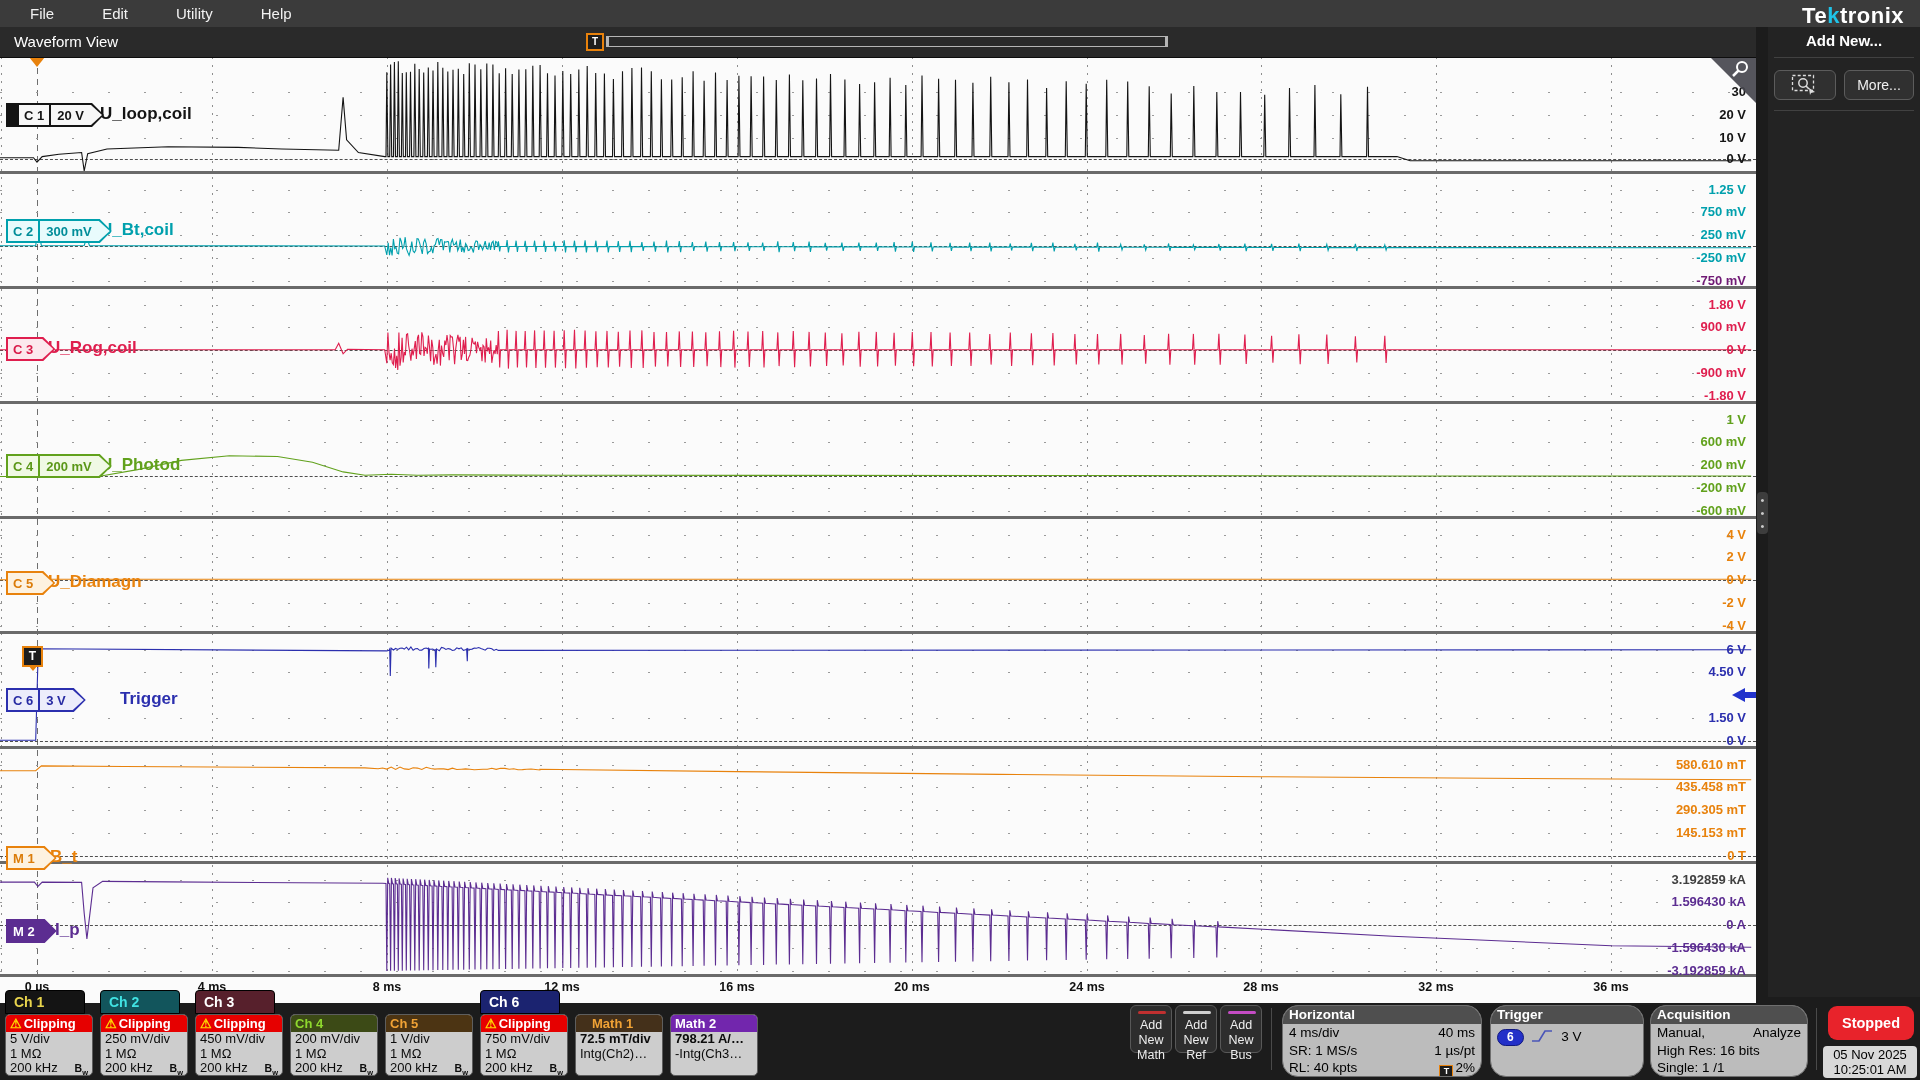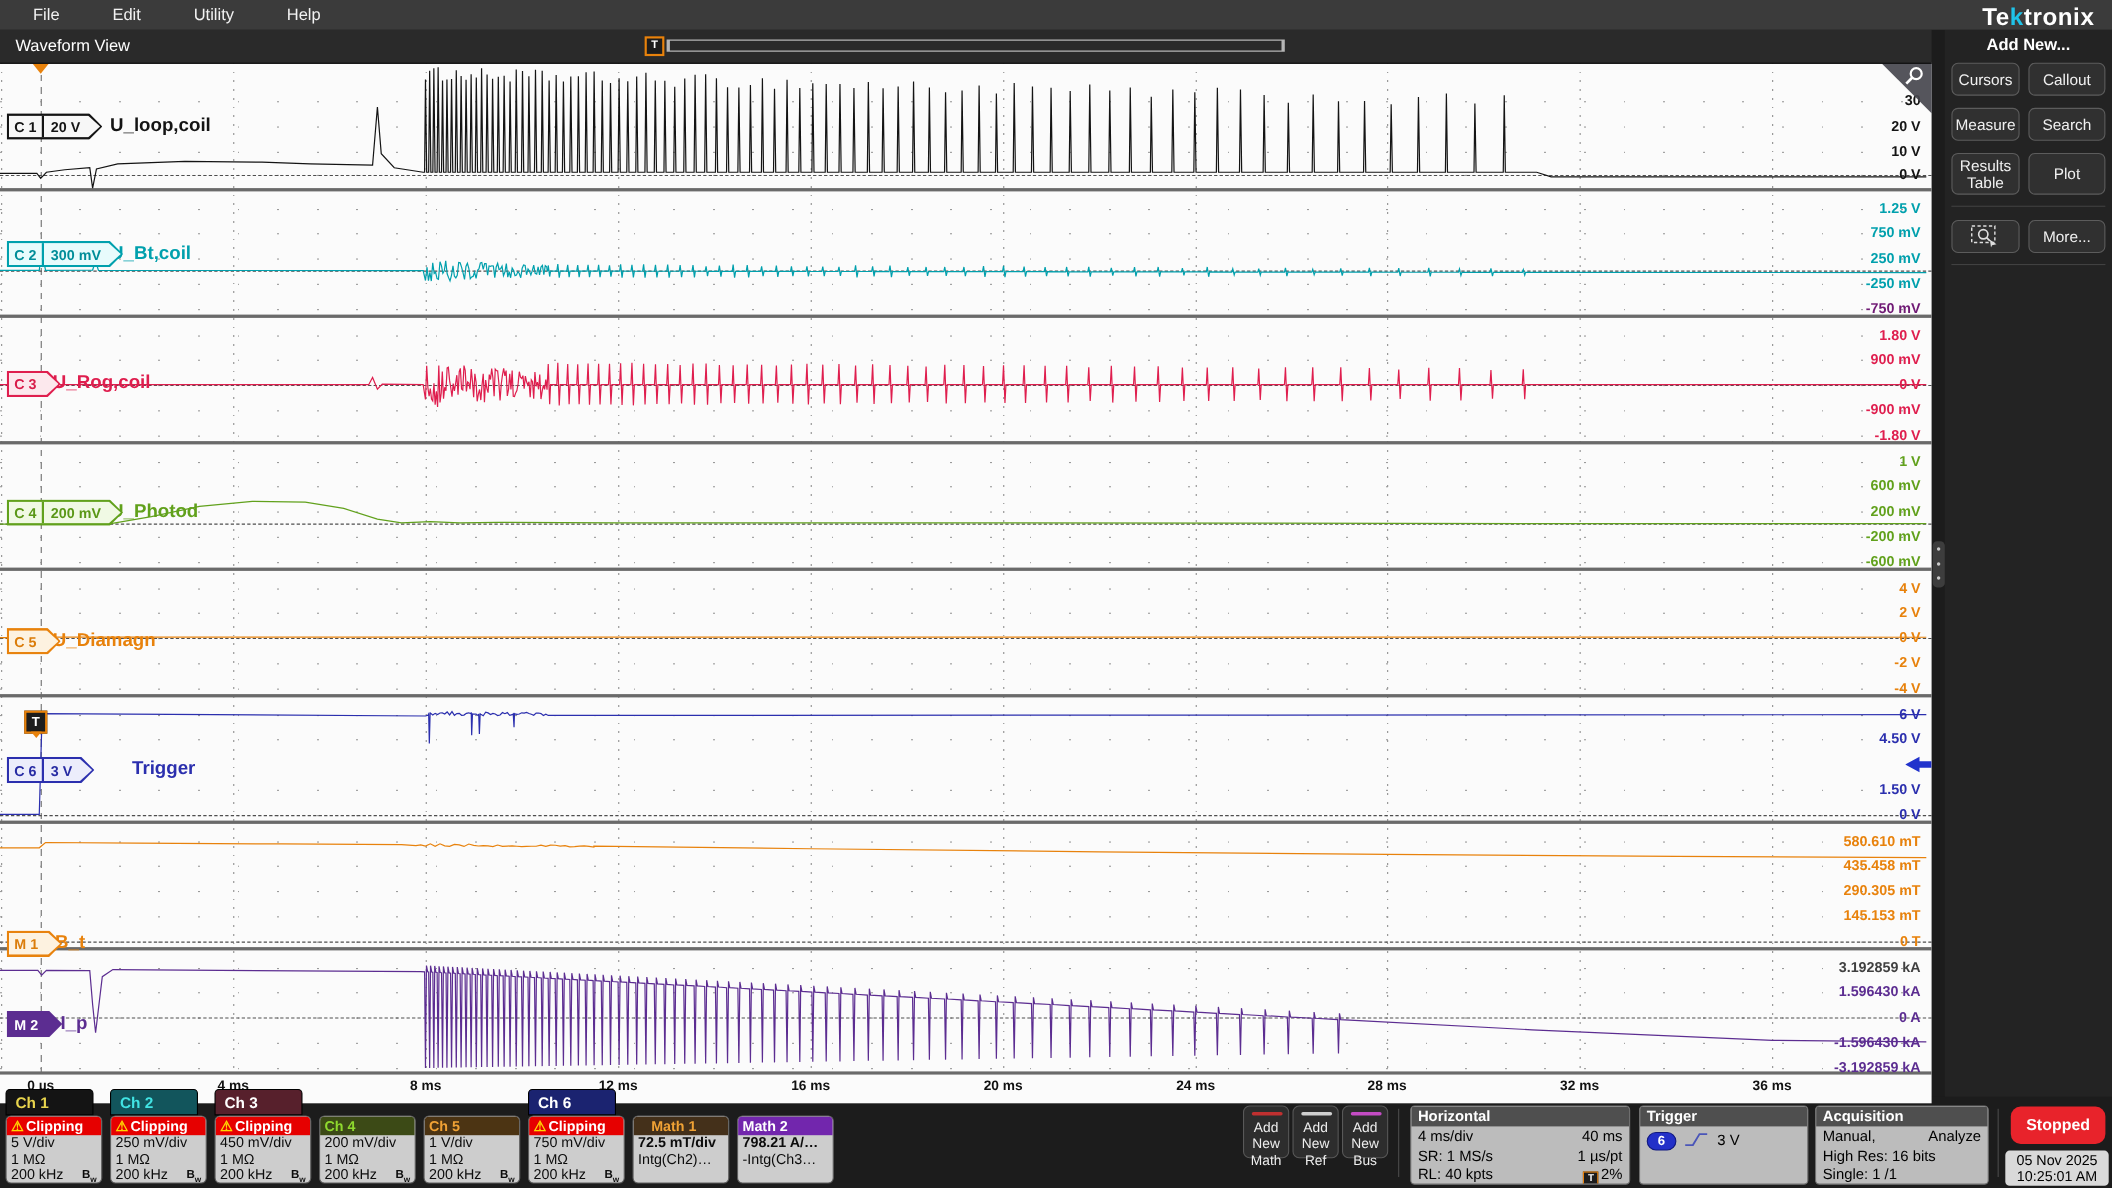--- a/index.html
+++ b/index.html
@@ -44,21 +44,21 @@
   .bhdr{height:17px;font-size:13px;font-weight:bold;padding:1px 4px 0 4px;box-sizing:border-box;white-space:nowrap}
   .bhdr.clip{background:#e60000;color:#fff}
   .warn{color:#ffd800;margin-right:2px}
   .brows{padding:0 4px;font-size:13px;color:#0c0c0c;line-height:14.6px}
   .bwline{display:flex;justify-content:space-between;align-items:flex-start}
   .bw{font-size:10.5px;font-weight:bold}
   .bw sub{font-size:7.5px}
   .addbtn{position:absolute;top:1005px;width:42px;height:48px;background:#2d2d2d;border:1px solid #585858;border-radius:6px;color:#eee;font-size:12.5px;text-align:center;box-sizing:border-box;padding-top:12px;line-height:15px;z-index:8}
   .addbtn .stripe{position:absolute;left:7px;top:5px;width:28px;height:3px;border-radius:2px}
   .vsep{position:absolute;top:1008px;width:1px;height:62px;background:#4a4a4a;z-index:8}
-  .panel{position:absolute;top:1005px;height:72px;background:#bcbcbc;border:1px solid #6e6e6e;border-radius:4px;box-sizing:border-box;overflow:hidden;z-index:8}
+  .panel{position:absolute;top:1005px;height:72px;background:#bcbcbc;border:1px solid #6e6e6e;border-radius:16px;box-sizing:border-box;overflow:hidden;z-index:8}
   .ph{background:#4f4f4f;color:#fff;font-weight:bold;font-size:13.5px;height:18px;line-height:18px;padding:0 6px}
   .pb{padding:0 6px;font-size:13.5px;color:#000;line-height:17.5px}
   .hrow{display:flex;justify-content:space-between}
   .pill{display:inline-block;background:#2330c8;border:1px solid #101880;color:#fff;border-radius:9px;padding:0 9px;font-size:12px;font-weight:bold;line-height:15px;vertical-align:middle}
   .tflag{display:inline-block;width:12px;height:12px;background:#1d1d1d;border:1px solid #e8820c;color:#fff;font-size:9px;line-height:11px;text-align:center;font-weight:bold;vertical-align:-2px;margin-right:2px}
   .stopped{position:absolute;left:1828px;top:1006px;width:86px;height:34px;background:#e8232b;border-radius:9px;color:#fff;font-weight:bold;font-size:14.5px;text-align:center;line-height:34px;z-index:8}
   .datebox{position:absolute;left:1823px;top:1046px;width:94px;height:32px;background:#d9d9d9;border-radius:4px;font-size:13px;color:#000;text-align:center;line-height:15px;padding-top:1px;box-sizing:border-box;z-index:8}
   
   .sidebar{position:absolute;left:1768px;top:27px;width:152px;height:970px;background:#232323;z-index:10}
   .sb-title{color:#fff;font-weight:bold;font-size:15px;text-align:center;margin:5px 0 8px 0}
@@ -100,21 +100,21 @@
     <div class="dotrow" style="top: 35px;"></div>
     <div class="dotrow" style="top: 58px;"></div>
     <div class="dotrow" style="top: 81px;"></div>
     <div class="dotrow" style="top: 102px;"></div>
     <div class="zero" style="top: 102.35px;"></div>
     <div class="slabel" style="top: 35px; color: rgb(20, 20, 20);">30</div>
     <div class="slabel" style="top: 58px; color: rgb(20, 20, 20);">20 V</div>
     <div class="slabel" style="top: 81px; color: rgb(20, 20, 20);">10 V</div>
     <div class="slabel" style="top: 102px; color: rgb(20, 20, 20);">0 V</div>
     <div class="tagb" style="--c: #141414; left: 6px; top: 46px;">
-      <div class="tagin" style="background: rgb(247, 247, 247); color: rgb(20, 20, 20);">
+      <div class="tagin" style="background: rgb(247, 247, 247); color: rgb(20, 20, 20); margin-left: 11px;">
         <span class="cell1 b">C 1</span>
         <span class="cell2">20 V</span>
       </div>
     </div>
     <div class="chname" style="left: 100px; top: 47px; color: rgb(20, 20, 20);">U_loop,coil</div>
     <div class="sep" style="top: 114px;"></div>
     <div class="dotrow" style="top: 133px;"></div>
     <div class="dotrow" style="top: 155px;"></div>
     <div class="dotrow" style="top: 178px;"></div>
     <div class="dotrow" style="top: 201px;"></div>
@@ -313,28 +313,20 @@
 <div class="vsep" style="left:1816px"></div>
 
 <div class="stopped">Stopped</div>
 <div class="datebox">
   <div>05 Nov 2025</div>
   <div>10:25:01 AM</div>
 </div>
 
 <div class="sidebar">
   <div class="sb-title">Add New...</div>
-  <div class="sb-grid" id="sbGrid1">
-      <div class="sb-btn">Cursors</div>
-      <div class="sb-btn">Callout</div>
-      <div class="sb-btn">Measure</div>
-      <div class="sb-btn">Search</div>
-      <div class="sb-btn">Results Table</div>
-      <div class="sb-btn">Plot</div>
-    </div>
   <div class="sb-sep"></div>
   <div class="sb-grid" id="sbGrid2">
       <div class="sb-btn">
         <svg width="28" height="22">
           <rect x="1.5" y="1.5" width="21" height="15" fill="none" stroke="#ddd" stroke-width="1.3" stroke-dasharray="3 2.2"></rect>
           <circle cx="12" cy="9" r="4.2" fill="none" stroke="#ddd" stroke-width="1.5"></circle>
           <line x1="15" y1="12" x2="18" y2="15" stroke="#ddd" stroke-width="1.6"></line>
           <polygon points="18,14 24,18 20,19 19,21" fill="#ddd"></polygon>
         </svg>
       </div>

